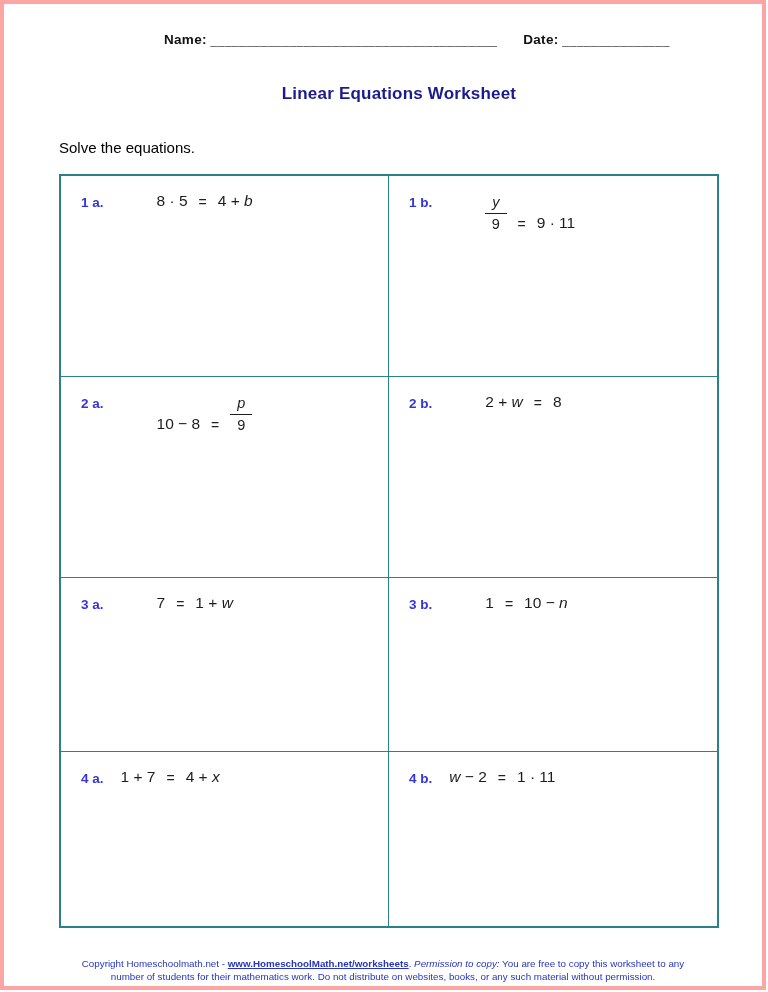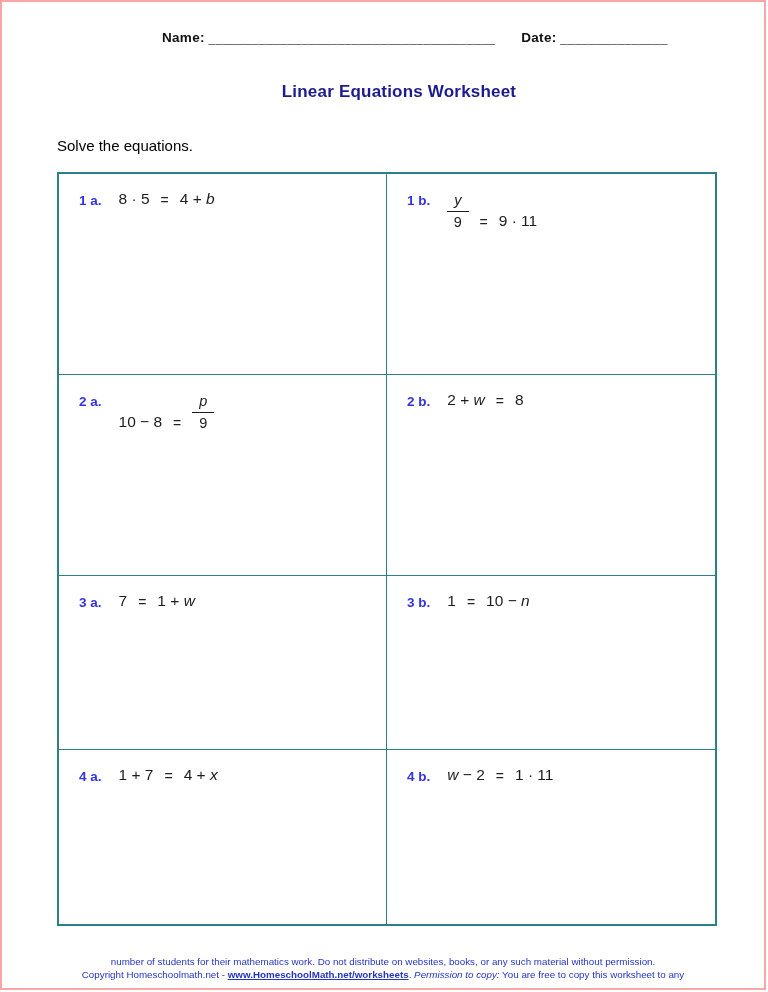--- a/index.html
+++ b/index.html
@@ -4,21 +4,21 @@
 <style>
   * { margin: 0; padding: 0; box-sizing: border-box; }
   html, body { background: #ffffff; }
   body { font-family: "Liberation Sans", sans-serif; }
 
   .page {
     position: relative;
     width: 766px;
     height: 990px;
     background: #ffffff;
-    border: 2px solid #fca5a5;
+    border: 4px solid #fca5a5;
     overflow: hidden;
   }
 
   
   .header-row {
     position: absolute;
     top: 28px;
     left: 160px;
     font-size: 13.5px;
     color: #111111;
@@ -66,21 +66,21 @@
     grid-template-rows: 201px 201px 174px 174px;
     border: 2px solid var(--c-border, #2a8186);
   }
   .cell {
     display: flex;
     align-items: flex-start;
     padding: 16px 8px 0 20px;
     background: #ffffff;
   }
   .cell:nth-child(odd) { border-right: 1px solid var(--c-border, #2a8186); }
-  .cell:nth-child(-n+6) { border-bottom: 1px solid var(--c-border, #2a8186); }
+  .cell:nth-child(-n+6) { border-bottom: 1px solid var(--c-border, #2a8186); gap: 36px; }
 
   .plabel {
     color: var(--c-label, #3333e0);
     font-weight: bold;
     font-size: 13.5px;
     margin-right: 17px;
     padding-top: 3px;
     white-space: pre;
     flex: none;
   }
@@ -207,19 +207,19 @@
       <span class="eq">
           <span class="tok-var">w</span>
           <span> − 2</span>
           <span class="tok-rel">=</span>
           <span>1 · 11</span>
         </span>
     </div>
   </div>
 
   <div class="footer">
-    <div>number of students for their mathematics work. Do not distribute on websites, books, or any such material without permission.</div>
     <div>
       <span>Copyright Homeschoolmath.net - </span><a class="footer-link">www.HomeschoolMath.net/worksheets</a><span>.  </span><i>Permission to copy:</i><span> You are free to copy this worksheet to any</span>
     </div>
+    <div>number of students for their mathematics work. Do not distribute on websites, books, or any such material without permission.</div>
   </div>
 
 </div>
 
 </body></html>

